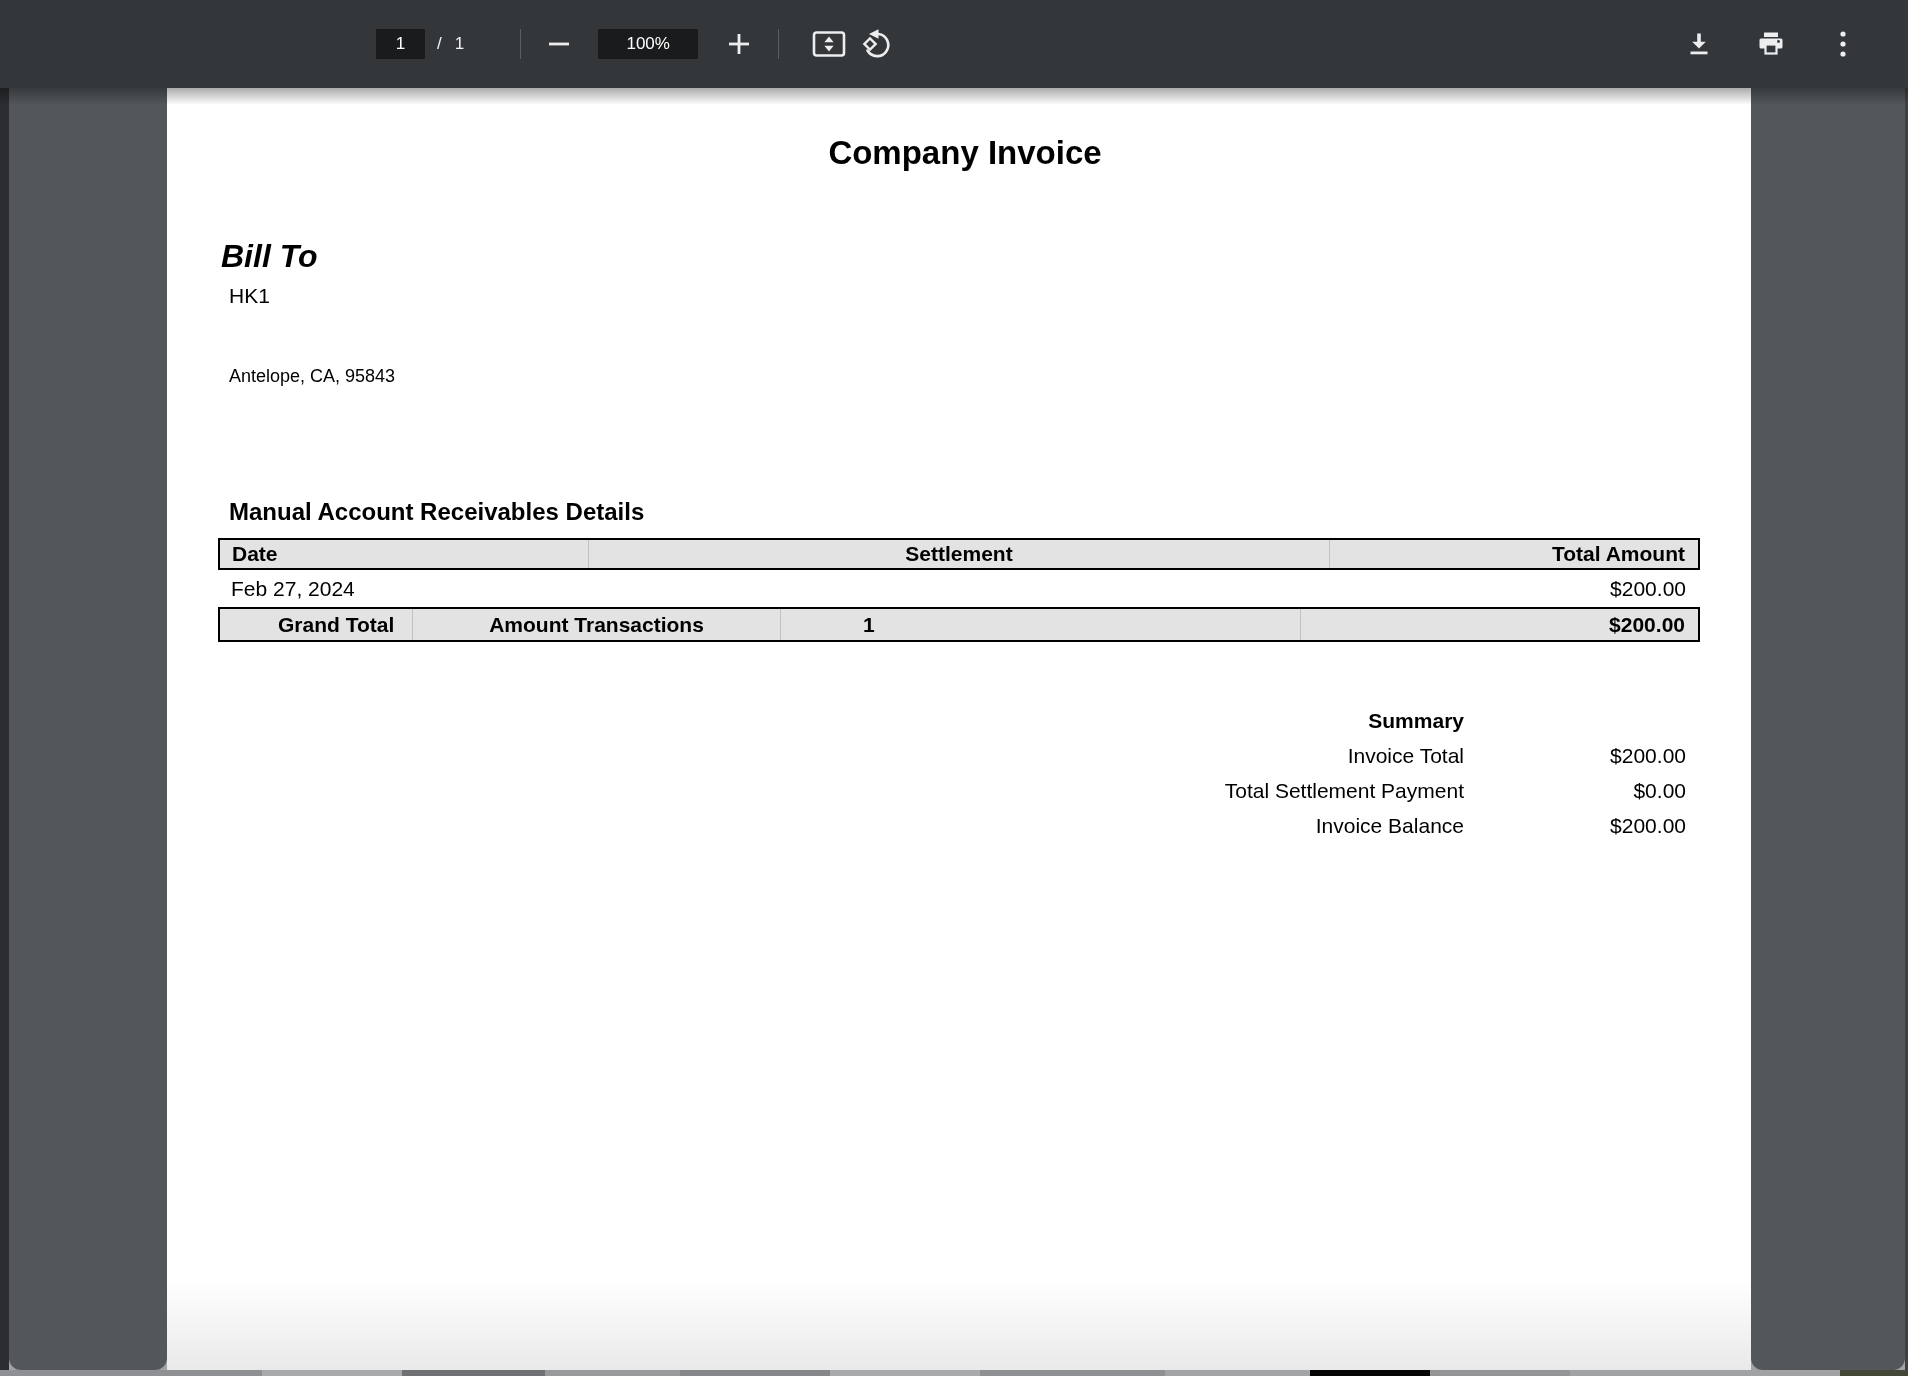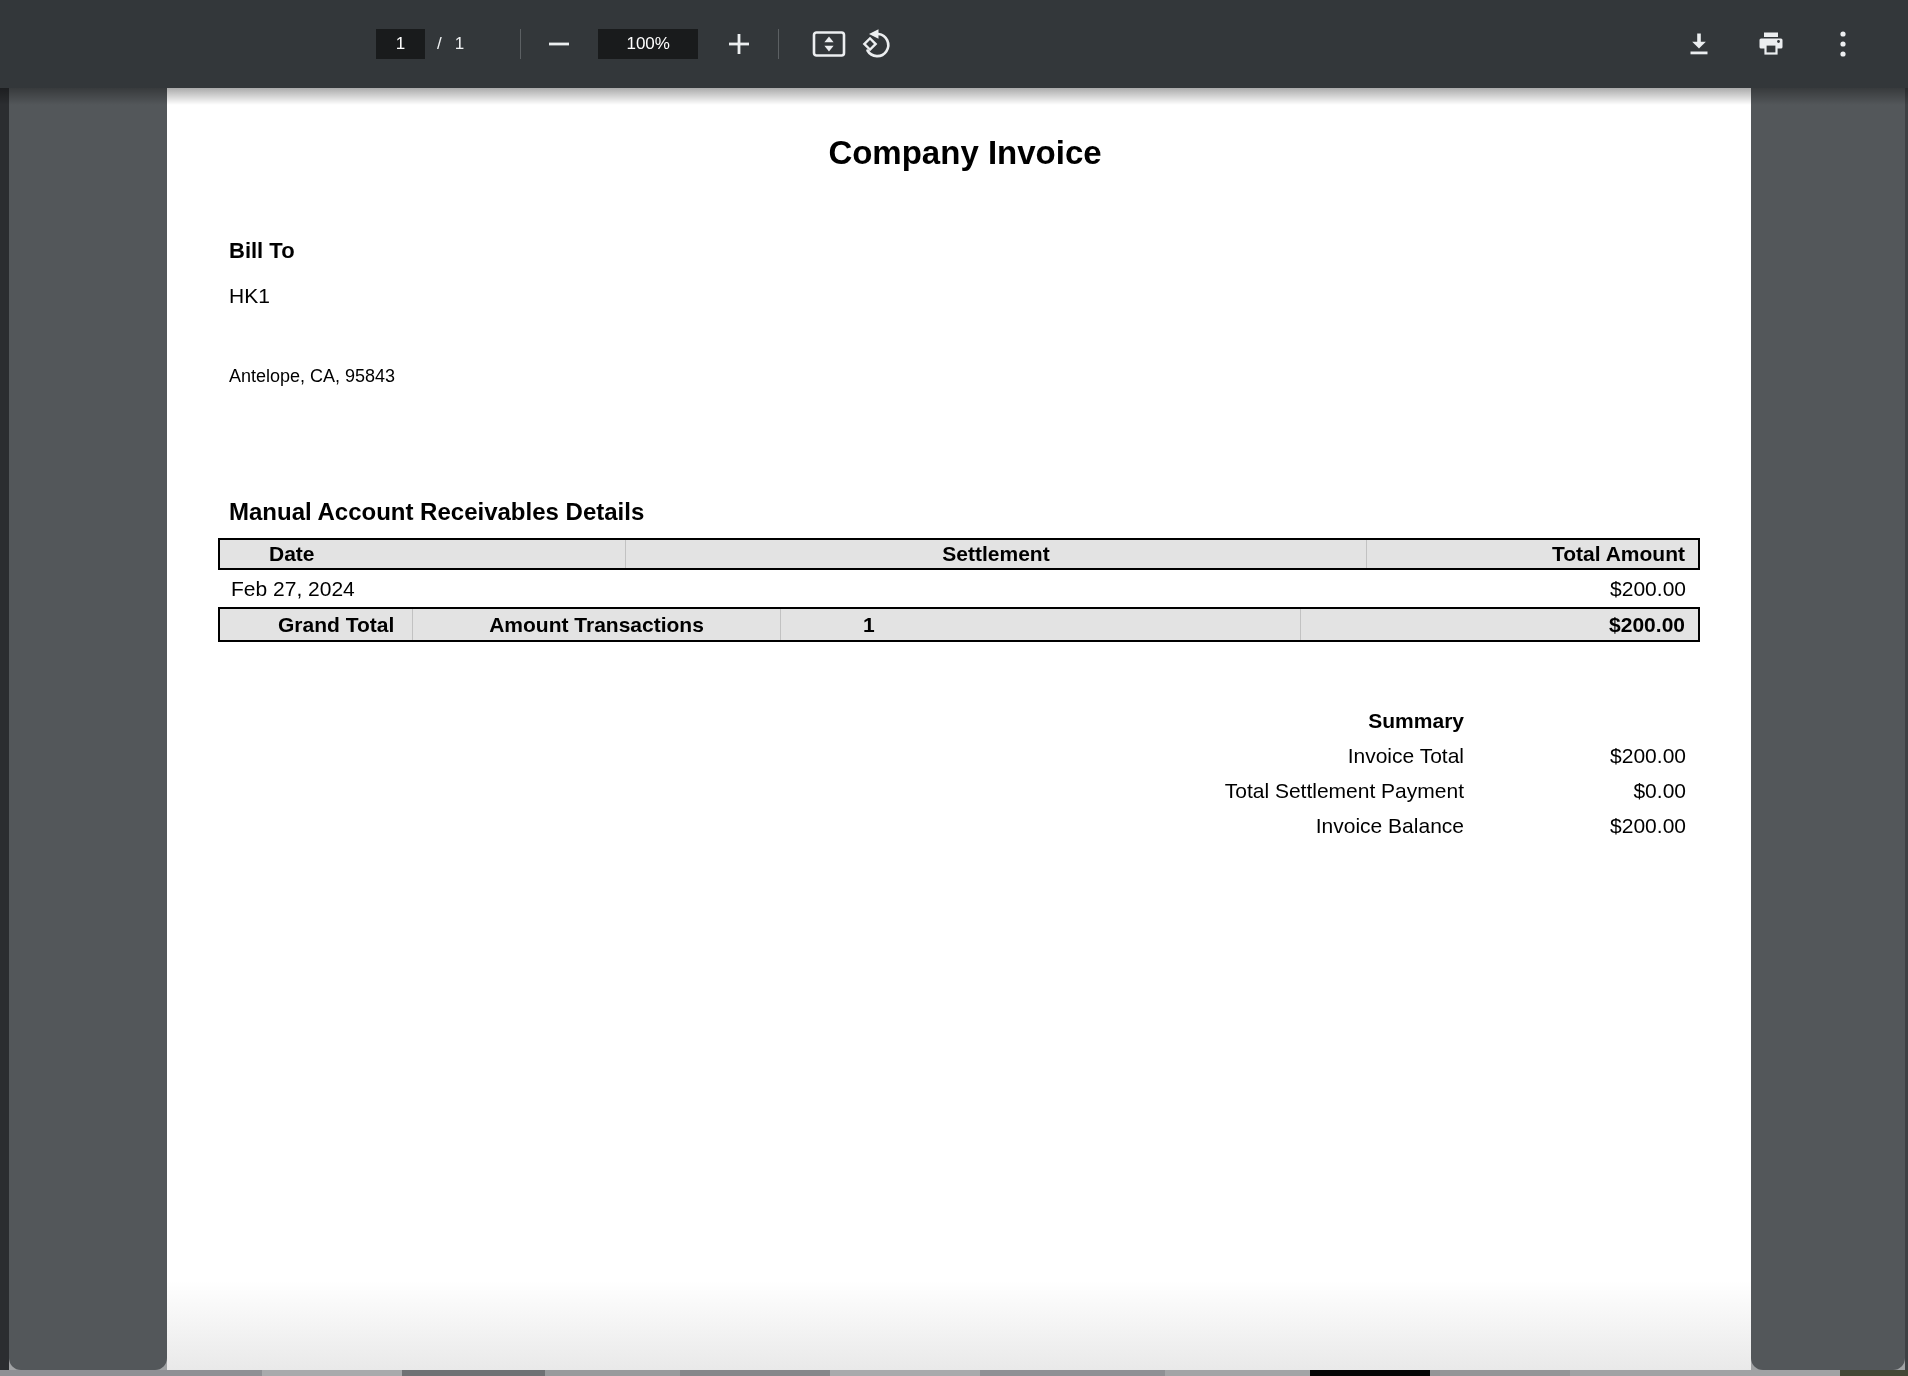--- a/index.html
+++ b/index.html
@@ -36,28 +36,28 @@
   .btn-plus  { width:36px; height:36px; margin-left:23px; }
   .btn-fit   { margin-left:26px; }
   .icon { display:block; }
 
   
   .page { position:absolute; left:167px; top:88px; width:1584px; height:1282px;
     background:linear-gradient(to bottom, #ffffff 0%, #ffffff 93%, #e9e9e9 100%); z-index:10; color:#000; }
 
   .doc-title { position:absolute; top:46px; left:0; width:100%; text-align:center;
     font-size:33px; font-weight:bold;padding-left:12px; }
-  .billto-heading { position:absolute; left:62px; top:150px; font-size:22px; font-weight:bold; }
+  .billto-heading { position:absolute; left:54px; top:150px; font-size:32px; font-weight:bold;font-style:italic; }
   .billto-name    { position:absolute; left:62px; top:196px; font-size:21px; }
   .billto-address { position:absolute; left:62px; top:278px; font-size:18px; }
   .section-heading { position:absolute; left:62px; top:410px; font-size:24px; font-weight:bold; }
 
   .ar-table { position:absolute; left:51px; top:450px; width:1482px; font-size:21px; }
   .t-row { display:flex; align-items:center; width:100%; }
-  .t-header { height:32px; background:#e3e3e3; border:2px solid #000; font-weight:bold;padding-left:37px; }
+  .t-header { height:32px; background:#e3e3e3; border:2px solid #000; font-weight:bold; }
   .t-data   { height:37px; background:transparent; }
   .t-total  { height:35px; background:#e3e3e3; border:2px solid #000; font-weight:bold;padding-left:46px; }
   .hc-date { width:368px; padding-left:12px; }
   .hc-desc { width:741px; text-align:center; border-left:1px solid #c2c2c2; align-self:stretch; display:flex; align-items:center; justify-content:center; }
   .hc-amt  { flex:1; text-align:right; padding-right:13px; border-left:1px solid #c2c2c2; align-self:stretch; display:flex; align-items:center; justify-content:flex-end; }
   .dc-date { width:370px; padding-left:13px; }
   .dc-desc { width:741px; text-align:center; }
   .dc-amt  { flex:1; text-align:right; padding-right:14px; }
   .gc-label { width:146px; padding-left:12px; }
   .gc-translabel { width:368px; text-align:center; border-left:1px solid #c2c2c2; align-self:stretch; display:flex; align-items:center; justify-content:center; }

